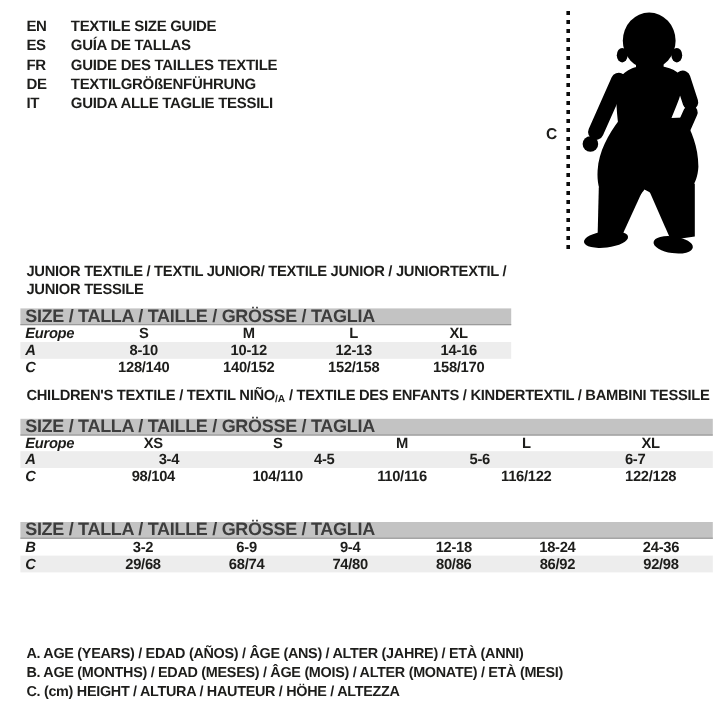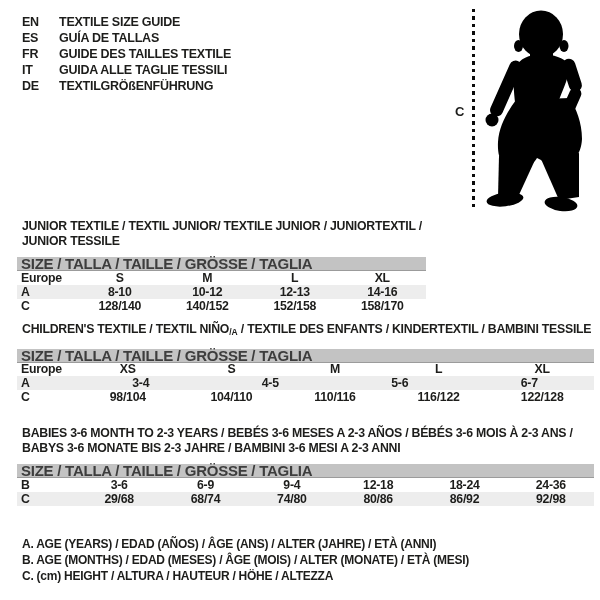--- a/index.html
+++ b/index.html
@@ -21,21 +21,21 @@
   .size-table{position:absolute;left:17px;}
   .t1{top:219px;width:409px;}
   .t2{top:322px;width:577px;}
   .t3{top:426px;width:577px;}
   .tbl-title{font-size:12.3px;line-height:14.5px;padding-left:5px;}
   .tbl-title sub{font-size:8.5px;vertical-align:-2px;letter-spacing:0;}
   .size-bar{margin-top:9px;height:13px;line-height:13.5px;background:var(--bar-bg,#c3c3c3);
     border-bottom:1px solid var(--bar-border,#9b9b9b);color:#3d3d3d;font-size:15px;padding-left:4px;}
   .trow{display:flex;height:13.8px;align-items:center;font-size:12.3px;}
   .trow.shaded{background:var(--row-bg,#ededed);}
-  .rlabel{width:55px;padding-left:4px;}
+  .rlabel{width:55px;padding-left:4px;font-style:italic;}
   .rcell{flex:1;text-align:center;}
   
   .footnotes{position:absolute;left:22px;top:536px;}
   .fnote{height:16px;line-height:16px;font-size:12px;}
 </style>
 </head>
 <body>
 
 <div id="screen" style="--bar-bg: #c3c3c3; --bar-border: #9b9b9b; --row-bg: #ededed; color: rgb(29, 29, 27);">
 
@@ -46,26 +46,26 @@
       </div>
       <div class="lang-row">
         <span class="lang-code">ES</span>
         <span class="lang-title">GUÍA DE TALLAS</span>
       </div>
       <div class="lang-row">
         <span class="lang-code">FR</span>
         <span class="lang-title">GUIDE DES TAILLES TEXTILE</span>
       </div>
       <div class="lang-row">
+        <span class="lang-code">DE</span>
+        <span class="lang-title">TEXTILGRÖßENFÜHRUNG</span>
+      </div>
+      <div class="lang-row">
         <span class="lang-code">IT</span>
         <span class="lang-title">GUIDA ALLE TAGLIE TESSILI</span>
-      </div>
-      <div class="lang-row">
-        <span class="lang-code">DE</span>
-        <span class="lang-title">TEXTILGRÖßENFÜHRUNG</span>
       </div>
     </div>
 
   <div class="dash-line"></div>
   <div class="figure-label">C</div>
   <svg class="baby-svg" width="112" height="205" viewBox="0 0 112 205" xmlns="http://www.w3.org/2000/svg">
     <g fill="#000000">
 
       <ellipse cx="61" cy="26" rx="22" ry="23.5"></ellipse>
       <ellipse cx="38.5" cy="38" rx="4.5" ry="6"></ellipse>
@@ -146,25 +146,24 @@
       <div class="trow">
         <span class="rlabel">C</span>
         <span class="rcell">98/104</span>
         <span class="rcell">104/110</span>
         <span class="rcell">110/116</span>
         <span class="rcell">116/122</span>
         <span class="rcell">122/128</span>
       </div>
     </div>
   <div class="size-table t3">
-      <div class="tbl-title"><span>BABIES 3-6 MONTH TO 2-3 YEARS / BEBÉS 3-6 MESES A 2-3 AÑOS / BÉBÉS 3-6 MOIS À 2-3 ANS /</span><br><span>BABYS 3-6 MONATE BIS 2-3 JAHRE / BAMBINI 3-6 MESI A 2-3 ANNI</span></div>
       <div class="size-bar">SIZE / TALLA / TAILLE / GRÖSSE / TAGLIA</div>
       <div class="trow">
         <span class="rlabel">B</span>
-        <span class="rcell">3-6</span>
+        <span class="rcell">3-2</span>
         <span class="rcell">6-9</span>
         <span class="rcell">9-4</span>
         <span class="rcell">12-18</span>
         <span class="rcell">18-24</span>
         <span class="rcell">24-36</span>
       </div>
       <div class="trow shaded">
         <span class="rlabel">C</span>
         <span class="rcell">29/68</span>
         <span class="rcell">68/74</span>

